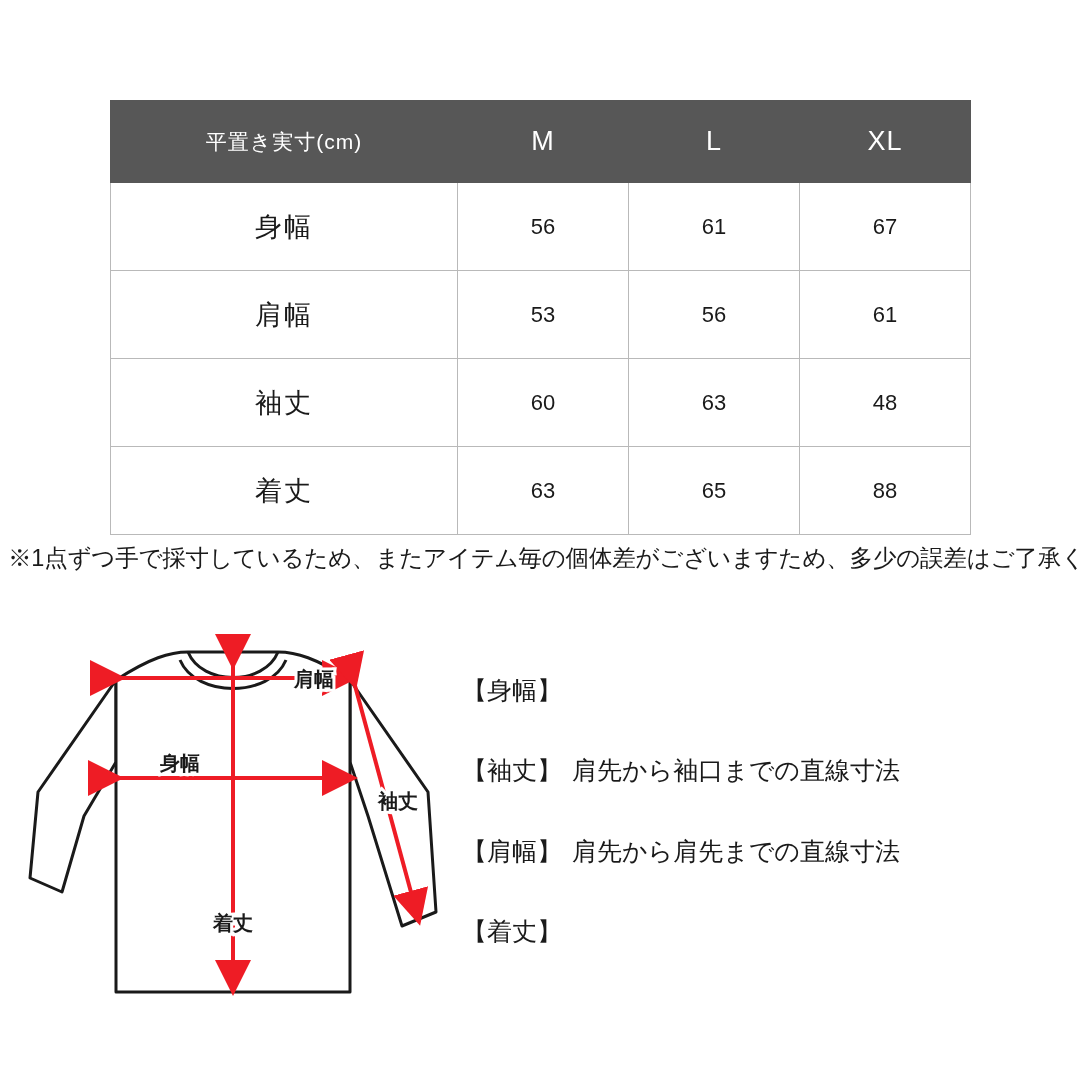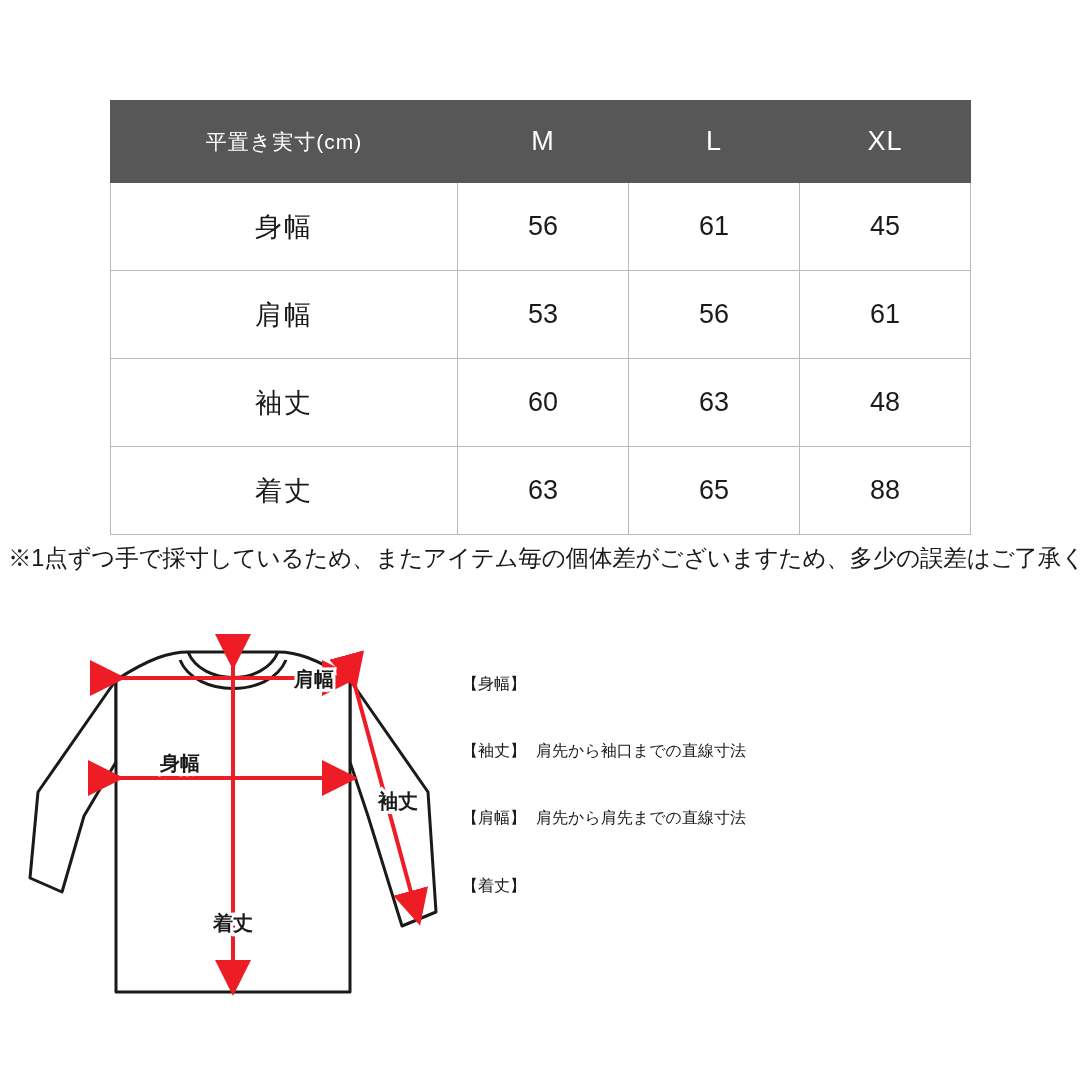--- a/index.html
+++ b/index.html
@@ -33,21 +33,21 @@
     background: #575757;
     color: #ffffff;
     border: 1px solid #575757;
     height: 82px;
     font-size: 27px;
     letter-spacing: 1px;
   }
   table.size-table thead th.head-label { font-size: 21px; }
   table.size-table tbody td {
     height: 88px;
-    font-size: 27px;
+    font-size: 22px;
     color: #1a1a1a;
     background: #ffffff;
   }
   table.size-table tbody td.row-label { font-size: 27px; letter-spacing: 2px; }
   col.c-label { width: 347px; }
   col.c-size  { width: 171px; }
 
   .table-note {
     position: absolute;
     left: 8px; top: 542px;
@@ -66,21 +66,21 @@
   }
   .defs-list {
     position: absolute;
     left: 462px; top: 672px;
     width: 610px;
   }
   .def-row {
     display: flex;
     align-items: flex-start;
     margin-bottom: 44px;
-    font-size: 16px;
+    font-size: 25px;
     line-height: 1.45;
     color: #1a1a1a;
   }
   .def-term { white-space: nowrap; margin-right: 10px; }
   .def-desc { white-space: pre-line; }
   .def-row.last { margin-bottom: 8px; }
 </style>
 </head>
 <body>
 
@@ -100,21 +100,21 @@
           <th>M</th>
           <th>L</th>
           <th>XL</th>
         </tr>
       </thead>
       <tbody>
         <tr>
           <td class="row-label">身幅</td>
           <td>56</td>
           <td>61</td>
-          <td>45</td>
+          <td>67</td>
         </tr>
         <tr>
           <td class="row-label">肩幅</td>
           <td>53</td>
           <td>56</td>
           <td>61</td>
         </tr>
         <tr>
           <td class="row-label">袖丈</td>
           <td>60</td>

